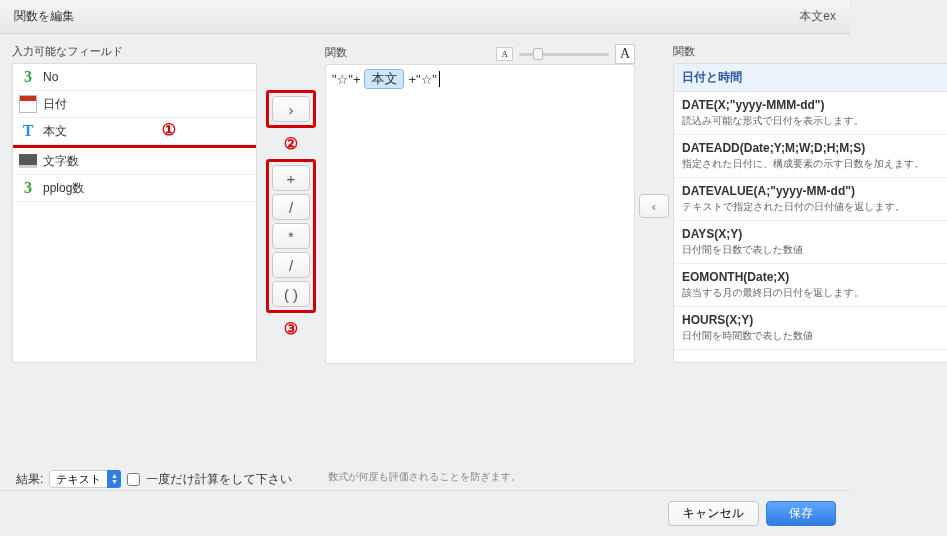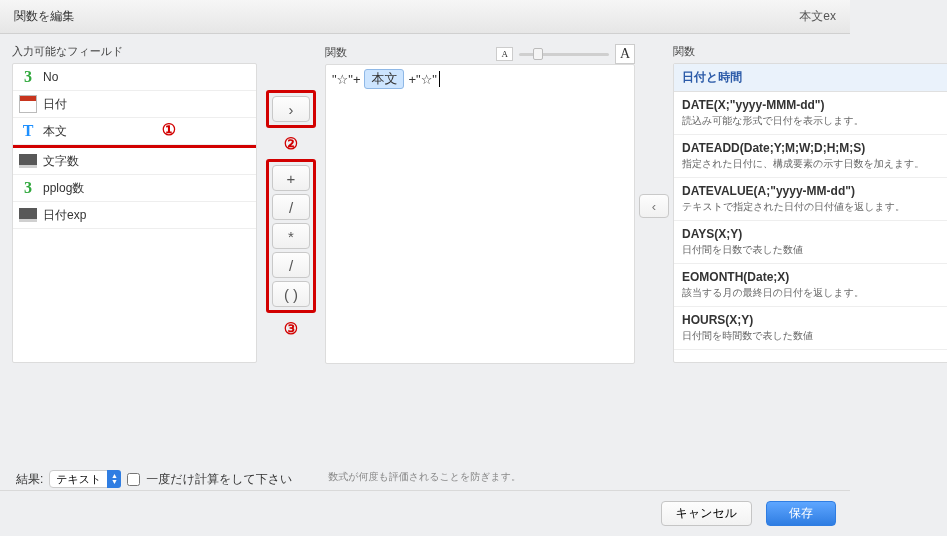--- a/index.html
+++ b/index.html
@@ -172,21 +172,21 @@
       position:absolute; right:0; top:0; bottom:0; width:14px;
       background:#2f7de2; border-radius:0 3px 3px 0;
       display:flex; flex-direction:column; align-items:center; justify-content:center;
       color:#fff; font-size:7px; line-height:6px;
     }
     .checkbox-row { display:flex; align-items:center; gap:6px; font-size:12px; color:#333;}
     .hint { font-size:10px; color:#888; margin-left:30px; }
     .footer {
       border-top:1px solid #d9d9d9;
       padding:10px 14px;
-      display:flex; justify-content:flex-end; gap:14px;
+      display:flex; justify-content:flex-end; gap:7px;
     }
     .btn {
       min-width:70px; padding:3px 14px;
       border:1px solid #c5c5c5; border-radius:4px;
       background:linear-gradient(#fdfdfd,#f2f2f2);
       font-size:12px; cursor:pointer;
     }
     .btn.primary {
       background:linear-gradient(#5ea6ff,#2f7de2);
       border-color:#2f7de2; color:#fff;
@@ -223,26 +223,20 @@
         <div class="underline-red"></div>
         <div class="field-row">
           <span class="icon">
               <span class="icon-calc"></span>
             </span>
           <span>文字数</span>
         </div>
         <div class="field-row">
           <span class="icon icon-num">3</span>
           <span>pplog数</span>
-        </div>
-        <div class="field-row">
-          <span class="icon">
-              <span class="icon-calc"></span>
-            </span>
-          <span>日付exp</span>
         </div>
       </div>
     </div>
 
     <div class="col btn-col">
       <div class="red-box">
         <button class="op-btn">›</button>
       </div>
       <span class="annot-label" style="position:static;">②</span>
       <div class="red-box">

